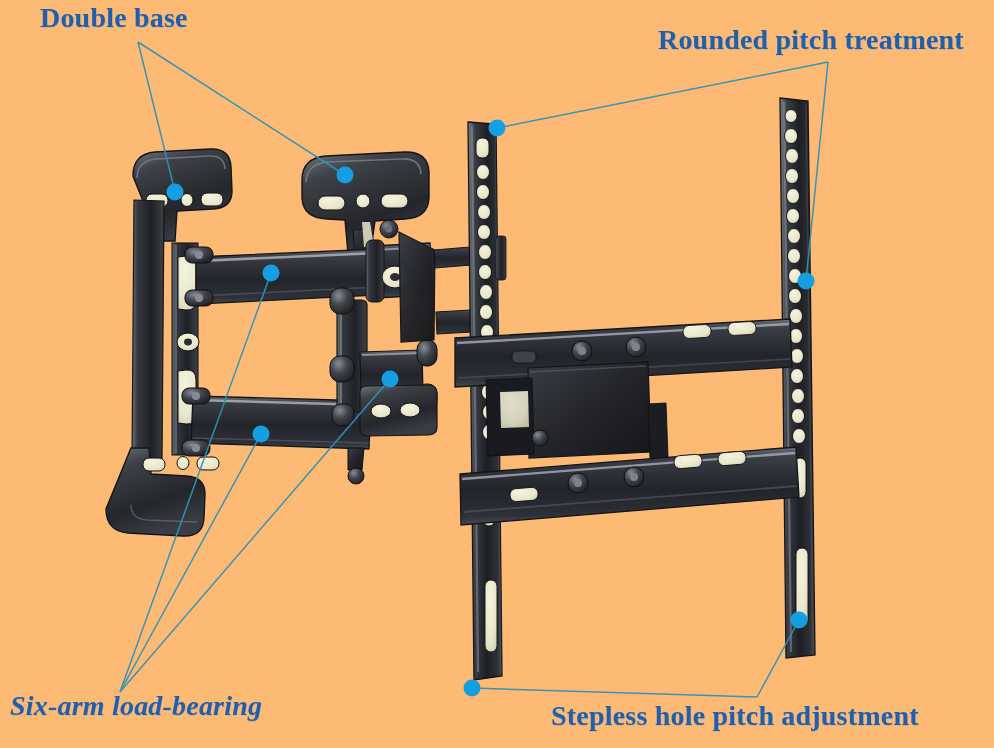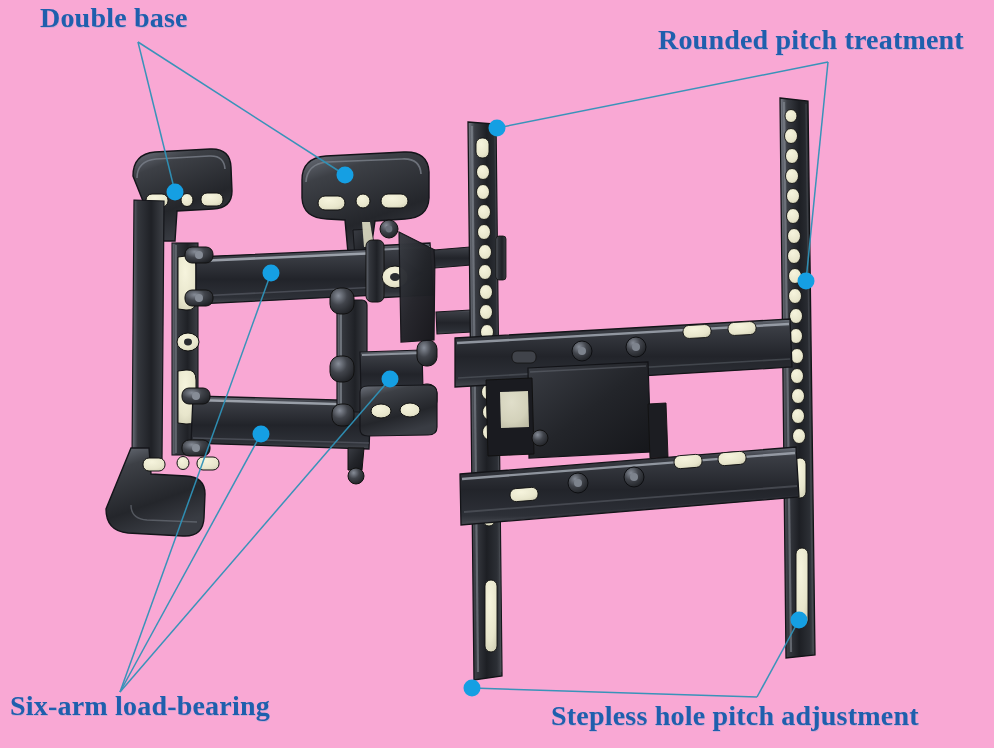--- a/index.html
+++ b/index.html
@@ -40,21 +40,21 @@
     position: absolute;
     left: 0; top: 0;
     width: 994px;
     height: 748px;
     pointer-events: none;
   }
 </style>
 </head>
 <body>
 
-<div id="page" style="background: #f9a8d4;">
+<div id="page" style="background: #fdba74;">
 
   <svg id="art" viewBox="0 0 994 748">
     <defs>
       <linearGradient id="gBarH" x1="0" y1="0" x2="0" y2="1">
         <stop offset="0%" stop-color="#6e737d"></stop>
         <stop offset="12%" stop-color="#3b3e45"></stop>
         <stop offset="55%" stop-color="#22242a"></stop>
         <stop offset="88%" stop-color="#2d3037"></stop>
         <stop offset="100%" stop-color="#45484f"></stop>
       </linearGradient>
@@ -329,17 +329,17 @@
         <circle cx="390" cy="379" r="8.5" fill="#159fe3"></circle>
         <circle cx="472" cy="688" r="8.5" fill="#159fe3"></circle>
         <circle cx="799" cy="620" r="8.5" fill="#159fe3"></circle>
       </g>
   </svg>
 
   <div class="callout-label" id="lbl-double-base" style="left: 40px; top: 2px; color: rgb(31, 95, 173);">Double base</div>
 
   <div class="callout-label" id="lbl-rounded-corner" style="left: 658px; top: 24px; color: rgb(31, 95, 173);">Rounded pitch treatment</div>
 
-  <div class="callout-label" id="lbl-six-arm" style="left: 10px; top: 690px; color: rgb(31, 95, 173);">Six-arm load-bearing</div>
+  <div class="callout-label" id="lbl-six-arm" style="left: 10px; top: 690px; color: rgb(31, 95, 173); font-style: italic;">Six-arm load-bearing</div>
 
   <div class="callout-label" id="lbl-stepless" style="left: 551px; top: 700px; color: rgb(31, 95, 173); text-align: right;">Stepless hole pitch adjustment</div>
 
 </div>
 
 </body></html>

